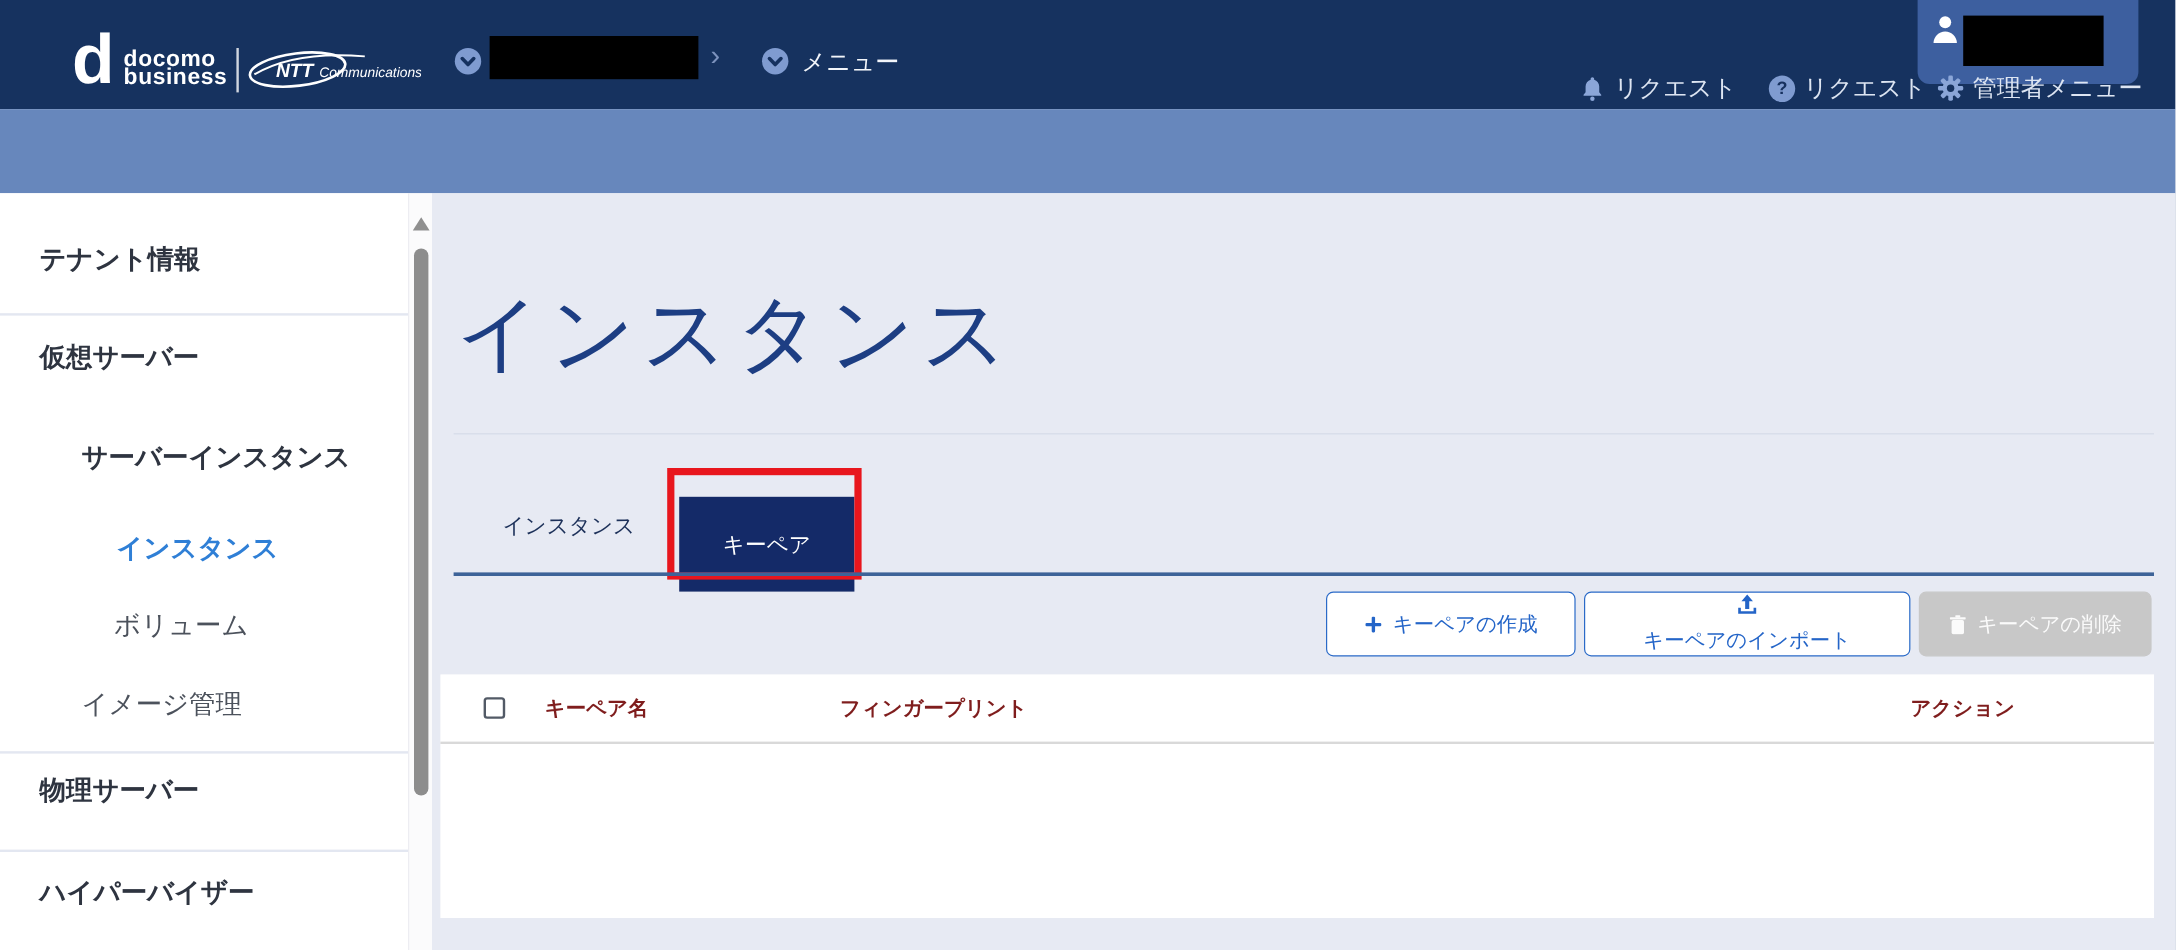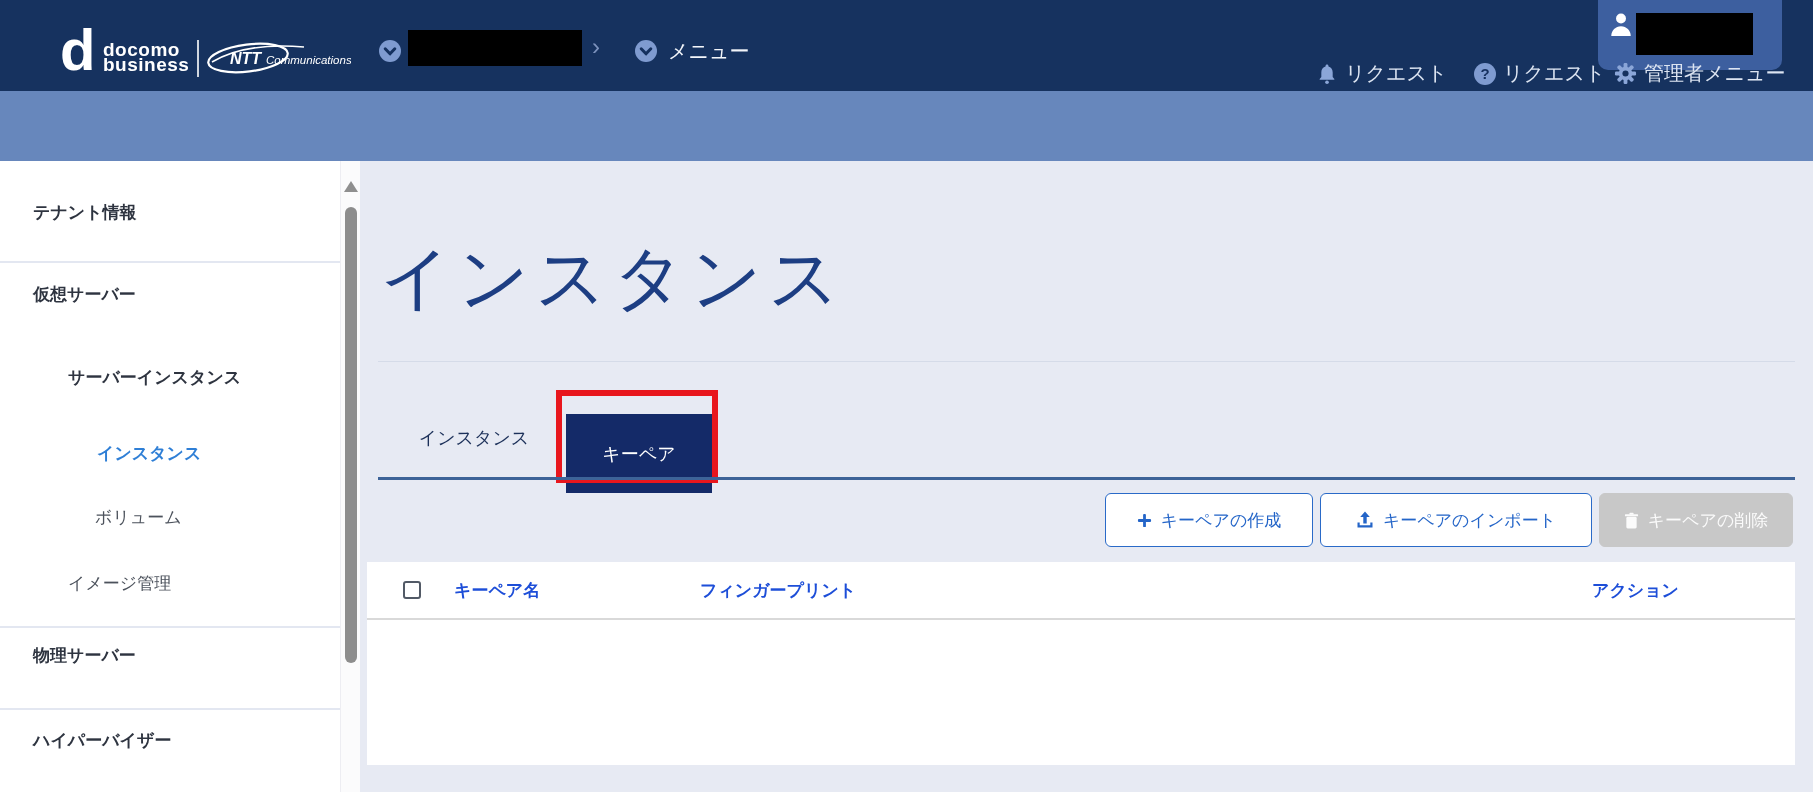--- a/index.html
+++ b/index.html
@@ -19,21 +19,21 @@
   .user-badge{position:absolute;left:1598px;top:0;width:184px;height:70px;background:#3d5f9f;border-radius:0 0 10px 10px;cursor:pointer;}
   .nav-item{position:absolute;top:60px;display:flex;align-items:center;gap:7px;color:#dde5f2;font-size:20px;cursor:pointer;}
   .help-circle{display:inline-block;width:22px;height:22px;border-radius:50%;background:#7f9bd0;color:#16305e;font-weight:bold;font-size:15px;text-align:center;line-height:22px;}
 
   
   .subbar{position:absolute;left:0;top:91px;width:1813px;height:70px;background:#6787bc;}
   .subbar-caret{position:absolute;left:1761px;top:131px;width:0;height:0;border-left:9px solid transparent;border-right:9px solid transparent;border-top:11px solid #fff;}
 
   
   .sidebar{position:absolute;left:0;top:161px;width:340px;height:631px;background:#fff;}
-  .side-item{position:absolute;font-size:17px;font-weight:bold;color:#2e3440;white-space:nowrap;cursor:pointer;}
+  .side-item{position:absolute;font-size:22px;font-weight:bold;color:#2e3440;white-space:nowrap;cursor:pointer;}
   .side-item.lv3{font-weight:bold;}
   .side-item.dim{font-weight:normal;color:#4c525c;}
   .side-item.active{color:#2f7fd6;}
   .side-divider{position:absolute;left:0;width:340px;height:2px;background:#e3e7f1;}
 
   
   .scrollbar{position:absolute;left:340px;top:161px;width:20px;height:631px;background:#fbfbfc;border-left:1px solid #ededf2;}
   .scroll-up{position:absolute;left:3px;top:20px;width:0;height:0;border-left:7px solid transparent;border-right:7px solid transparent;border-bottom:11px solid #8f8f8f;cursor:pointer;}
   .scroll-thumb{position:absolute;left:4px;top:46px;width:12px;height:456px;border-radius:6px;background:#8d8d8d;cursor:pointer;}
 
@@ -44,21 +44,21 @@
   .tab{position:absolute;top:237px;height:79px;display:flex;align-items:center;justify-content:center;font-size:18px;cursor:pointer;}
   .tab.inactive{left:38px;width:152px;color:#1c3059;}
   .tab.active{left:206px;width:146px;background:#142a68;color:#fff;margin-top:16px;}
   .red-annotation{position:absolute;left:196px;top:229px;width:162px;height:93px;border:6px solid #e8161d;pointer-events:none;}
   .tab-underline{position:absolute;left:18px;top:316px;width:1417px;height:3px;background:#3d6398;}
   .btn-row{position:absolute;top:332px;right:20px;display:flex;gap:7px;}
   .btn{height:54px;border-radius:6px;display:flex;align-items:center;justify-content:center;gap:9px;font-size:17px;cursor:pointer;}
   .btn.outline{background:#fff;border:1px solid #2a6ac8;color:#2465c8;}
   .btn.disabled{background:#c8c8c8;border:1px solid #c8c8c8;color:rgba(255,255,255,.92);cursor:default;}
   .panel{position:absolute;left:7px;top:401px;width:1428px;height:203px;background:#fff;}
-  .thead{display:flex;align-items:center;height:58px;border-bottom:2px solid #d9d9d9;padding-left:36px;font-size:17px;font-weight:bold;color:#1d4ed8;}
+  .thead{display:flex;align-items:center;height:58px;border-bottom:2px solid #d9d9d9;padding-left:36px;font-size:17px;font-weight:bold;color:#7f1d1d;}
   .checkbox{width:18px;height:18px;border:2px solid #525a66;border-radius:3px;background:#fff;cursor:pointer;flex:0 0 auto;}
   .th-name{margin-left:33px;width:246px;}
   .th-fp{flex:1;}
   .th-action{width:203px;}
 </style>
 </head>
 <body>
 
 <div id="screen">
 
@@ -166,21 +166,21 @@
     <div class="tab-underline"></div>
 
     <div class="btn-row">
       <div class="btn outline" style="width:208px;">
         <svg width="15" height="15" viewBox="0 0 16 16" fill="#2465c8">
           <rect x="6.5" y="1" width="3" height="14" rx="1"></rect>
             <rect x="1" y="6.5" width="14" height="3" rx="1"></rect>
         </svg>
         <span>キーペアの作成</span>
       </div>
-      <div class="btn outline" style="width:272px;">
+      <div class="btn outline" style="width:272px;flex-direction:column;">
         <svg width="18" height="18" viewBox="0 0 18 18" fill="#2465c8">
           <path d="M9 0.5l4.8 5.5h-3.1v6.5H7.3V6H4.2z"></path>
           <path d="M1.5 11.5v5h15v-5h-2.2v2.8H3.7v-2.8z"></path>
         </svg>
         <span>キーペアのインポート</span>
       </div>
       <div class="btn disabled" style="width:194px;" aria-disabled="true">
         <svg width="15" height="17" viewBox="0 0 16 18" fill="rgba(255,255,255,.92)">
           <rect x="2.5" y="5" width="11" height="12.5" rx="1.5"></rect>
           <rect x="1" y="2.4" width="14" height="2.1" rx="0.6"></rect>

